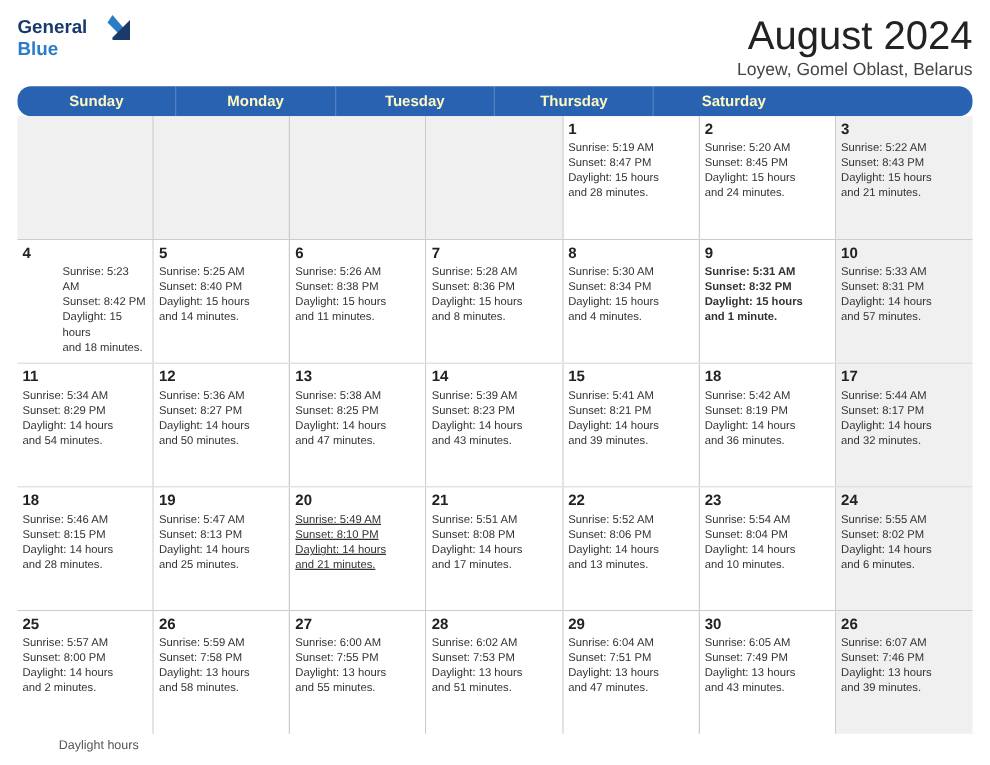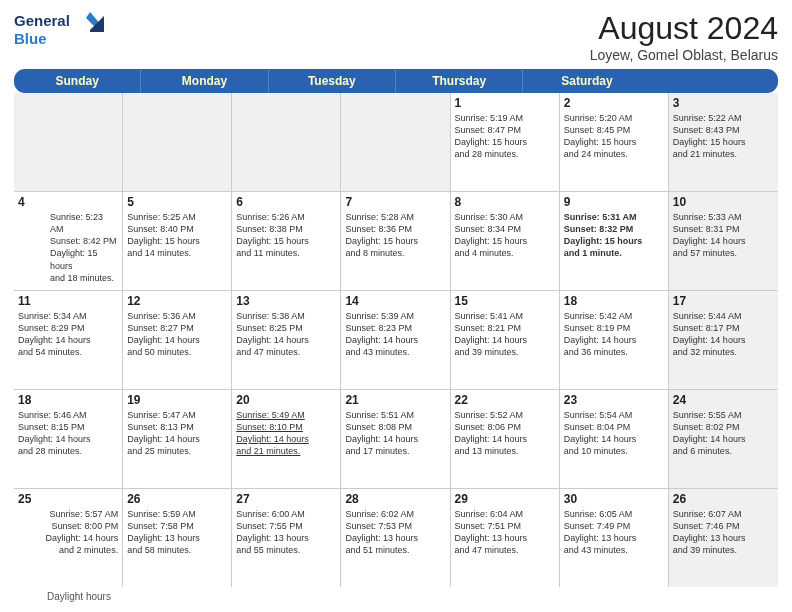--- a/index.html
+++ b/index.html
@@ -309,21 +309,21 @@
             <span class="day-num">24</span>
             <div class="cell-info" style="white-space: pre-line;">Sunrise: 5:55 AM
 Sunset: 8:02 PM
 Daylight: 14 hours
 and 6 minutes.</div>
           </div>
         </div>
         <div class="cal-row">
           <div class="cal-cell">
             <span class="day-num">25</span>
-            <div class="cell-info" style="white-space: pre-line; text-align: right;">Sunrise: 5:57 AM
+            <div class="cell-info" style="white-space: pre-line;">Sunrise: 5:57 AM
 Sunset: 8:00 PM
 Daylight: 14 hours
 and 2 minutes.</div>
           </div>
           <div class="cal-cell">
             <span class="day-num">26</span>
             <div class="cell-info" style="white-space: pre-line;">Sunrise: 5:59 AM
 Sunset: 7:58 PM
 Daylight: 13 hours
 and 58 minutes.</div>

